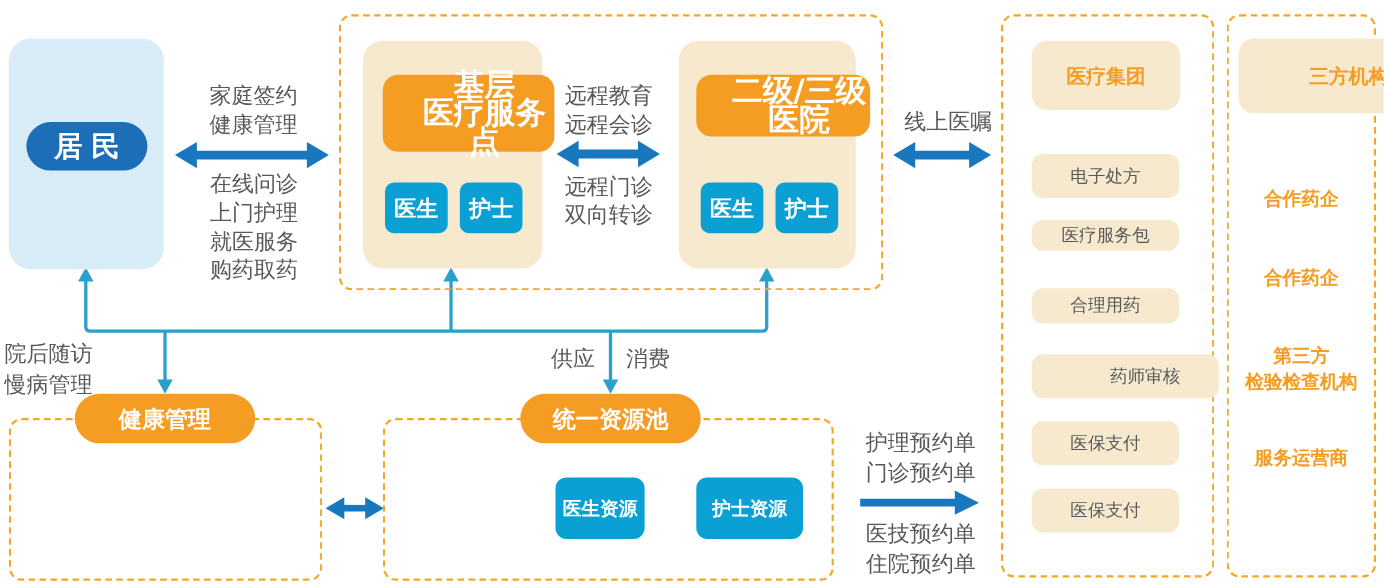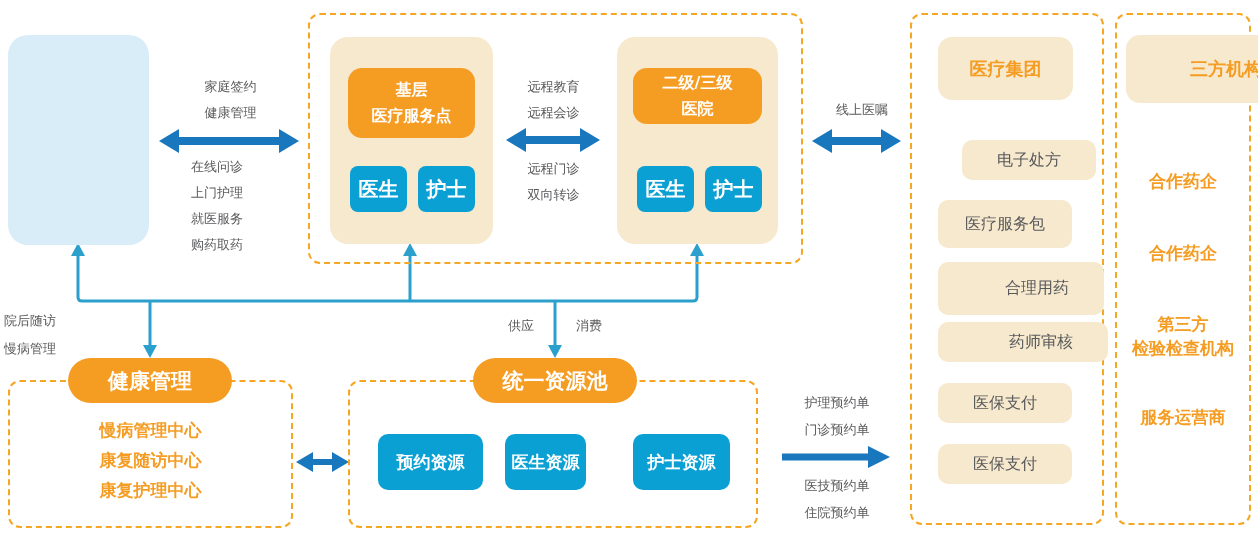--- a/index.html
+++ b/index.html
@@ -10,28 +10,28 @@
   .abs{position:absolute;}
   .pre{white-space:pre-line;}
   .flex-c{display:flex;align-items:center;justify-content:center;text-align:center;}
   
   .dashed-panel{border:2px dashed var(--dash,#F5A623);border-radius:12px;background:transparent;box-sizing:border-box;}
   .cream{background:var(--cream,#F7E9CE);}
   .rounded-card{border-radius:18px;}
   
   .residents-panel{background:var(--light-blue,#D9EDF8);border-radius:20px;}
   .residents-pill{background:var(--dark-blue,#1C6FB6);color:#fff;font-weight:bold;font-size:26px;letter-spacing:8px;text-indent:8px;border-radius:24px;}
-  .orange-node{background:var(--orange,#F59C22);color:#fff;font-weight:bold;border-radius:14px;font-size:16px;line-height:26px;}
+  .orange-node{background:var(--orange,#F59C22);color:#fff;font-weight:bold;border-radius:14px;font-size:28px;line-height:26px;padding-left:29px;}
   .pill{background:var(--orange,#F59C22);color:#fff;font-weight:bold;border-radius:24px;font-size:21px;}
   .chip{background:var(--cyan,#0AA0D3);color:#fff;font-weight:bold;border-radius:8px;font-size:20px;}
   .chip-lg{background:var(--cyan,#0AA0D3);color:#fff;font-weight:bold;border-radius:10px;font-size:17px;}
   .cream-item{background:var(--cream,#F7E9CE);border-radius:10px;color:var(--gray-text,#58595B);font-size:16px;}
   .panel-header{border-radius:14px;color:var(--orange,#F59C22);font-weight:bold;font-size:18px;}
   .orange-item{color:var(--orange,#F59C22);font-weight:bold;font-size:17px;line-height:24px;}
-  .gray-label{color:var(--gray-text,#58595B);font-size:13px;line-height:26px;}
+  .gray-label{color:var(--gray-text,#58595B);font-size:20px;line-height:26px;}
   .health-items{color:var(--orange,#F59C22);font-weight:bold;font-size:17px;line-height:30px;}
   svg{display:block;}
 </style>
 </head>
 <body>
 
 <div id="canvas">
 
   <svg class="abs" style="left:0;top:0;" width="1258" height="533" viewBox="0 0 1258 533">
     <g stroke="#2BA0CD" stroke-width="3" fill="none">
@@ -67,20 +67,23 @@
       <polygon points="296,462 313,452 313,472" fill="#1877BD"></polygon>
       <polygon points="349,462 332,452 332,472" fill="#1877BD"></polygon>
     </g>
     <g>
       <line x1="782" y1="457" x2="870" y2="457" stroke="#1877BD" stroke-width="7"></line>
       <polygon points="890,457 868,446 868,468" fill="#1877BD"></polygon>
     </g>
   </svg>
 
   <div class="abs residents-panel" style="left:8px;top:35px;width:141px;height:210px;"></div>
+  <div class="abs residents-pill flex-c" style="left:24px;top:111px;width:110px;height:44px;">
+      <span>居民</span>
+    </div>
 
   <div class="abs dashed-panel" style="left:308px;top:13px;width:495px;height:251px;"></div>
 
   <div class="abs cream rounded-card" style="left:330px;top:37px;width:163px;height:207px;"></div>
   <div class="abs orange-node flex-c pre" style="left:348px;top:68px;width:127px;height:70px;">基层
 医疗服务点</div>
   <div class="abs chip flex-c" style="left:350px;top:166px;width:57px;height:46px;">医生</div>
   <div class="abs chip flex-c" style="left:418px;top:166px;width:57px;height:46px;">护士</div>
 
   <div class="abs cream rounded-card" style="left:617px;top:37px;width:161px;height:207px;"></div>
@@ -101,44 +104,40 @@
 双向转诊</div>
   <div class="abs gray-label flex-c" style="left:812px;top:98px;width:100px;height:24px;">线上医嘱</div>
 
   <div class="abs gray-label pre" style="left:4px;top:307px;width:95px;text-align:left;line-height:28px;">院后随访
 慢病管理</div>
   <div class="abs gray-label" style="left:496px;top:313px;width:50px;text-align:center;">供应</div>
   <div class="abs gray-label" style="left:564px;top:313px;width:50px;text-align:center;">消费</div>
 
   <div class="abs dashed-panel" style="left:910px;top:13px;width:194px;height:512px;"></div>
   <div class="abs cream panel-header flex-c" style="left:938px;top:37px;width:135px;height:63px;">医疗集团</div>
-  <div class="abs cream-item flex-c" style="left:938px;top:140px;width:134px;height:40px;margin-left:24px;">电子处方</div>
-  <div class="abs cream-item flex-c" style="left:938px;top:200px;width:134px;height:48px;">医疗服务包</div>
-  <div class="abs cream-item flex-c" style="left:938px;top:262px;width:134px;height:53px;padding-left:32px;">合理用药</div>
+  <div class="abs cream-item flex-c" style="left:938px;top:140px;width:134px;height:40px;">电子处方</div>
+  <div class="abs cream-item flex-c" style="left:938px;top:200px;width:134px;height:28px;">医疗服务包</div>
+  <div class="abs cream-item flex-c" style="left:938px;top:262px;width:134px;height:32px;">合理用药</div>
   <div class="abs cream-item flex-c" style="left:938px;top:322px;width:134px;height:40px;padding-left:36px;">药师审核</div>
   <div class="abs cream-item flex-c" style="left:938px;top:383px;width:134px;height:40px;">医保支付</div>
   <div class="abs cream-item flex-c" style="left:938px;top:444px;width:134px;height:40px;">医保支付</div>
 
   <div class="abs dashed-panel" style="left:1115px;top:13px;width:136px;height:512px;"></div>
   <div class="abs cream panel-header flex-c" style="left:1126px;top:35px;width:118px;height:68px;padding-left:41px;">三方机构</div>
   <div class="abs orange-item flex-c" style="left:1115px;top:168px;width:136px;height:26px;">合作药企</div>
   <div class="abs orange-item flex-c" style="left:1115px;top:240px;width:136px;height:26px;">合作药企</div>
   <div class="abs orange-item flex-c pre" style="left:1113px;top:310px;width:140px;height:52px;">第三方
 检验检查机构</div>
   <div class="abs orange-item flex-c" style="left:1115px;top:404px;width:136px;height:26px;">服务运营商</div>
 
   <div class="abs dashed-panel" style="left:8px;top:380px;width:285px;height:148px;"></div>
   <div class="abs pill flex-c" style="left:68px;top:358px;width:164px;height:45px;">健康管理</div>
-  <div class="abs health-items flex-c pre" style="left:8px;top:412px;width:285px;height:95px;">慢病管理中心
-康复随访中心
-康复护理中心</div>
 
   <div class="abs dashed-panel" style="left:348px;top:380px;width:410px;height:148px;"></div>
   <div class="abs pill flex-c" style="left:473px;top:358px;width:164px;height:45px;">统一资源池</div>
-  <div class="abs chip-lg flex-c" style="left:378px;top:434px;width:105px;height:56px;">预约资源</div>
   <div class="abs chip-lg flex-c" style="left:505px;top:434px;width:81px;height:56px;">医生资源</div>
   <div class="abs chip-lg flex-c" style="left:633px;top:434px;width:97px;height:56px;">护士资源</div>
 
   <div class="abs gray-label flex-c pre" style="left:783px;top:390px;width:108px;height:52px;line-height:27px;">护理预约单
 门诊预约单</div>
   <div class="abs gray-label flex-c pre" style="left:783px;top:473px;width:108px;height:52px;line-height:27px;">医技预约单
 住院预约单</div>
 
 </div>
 

